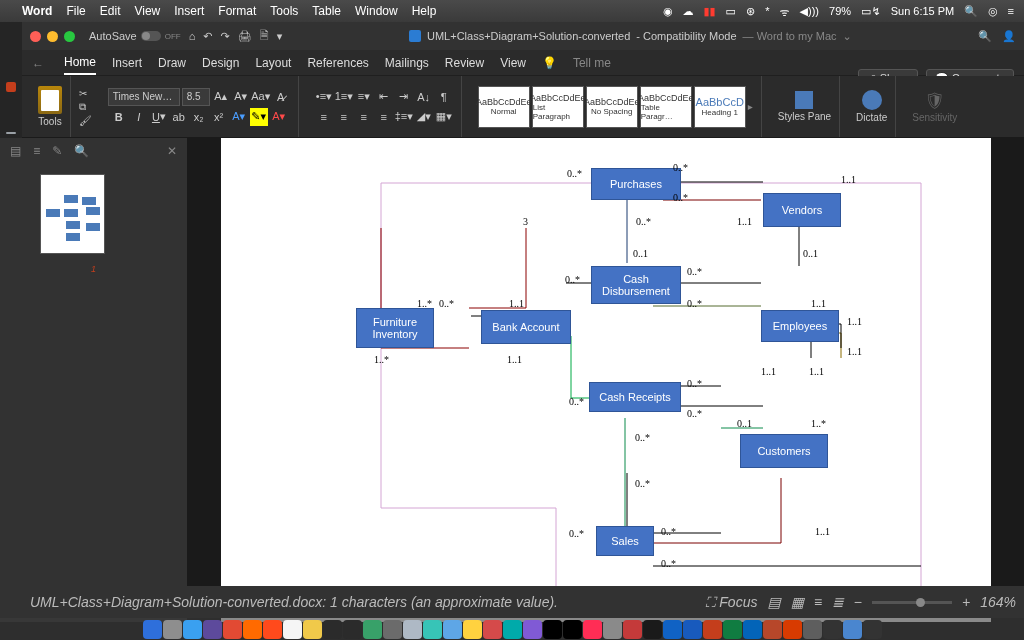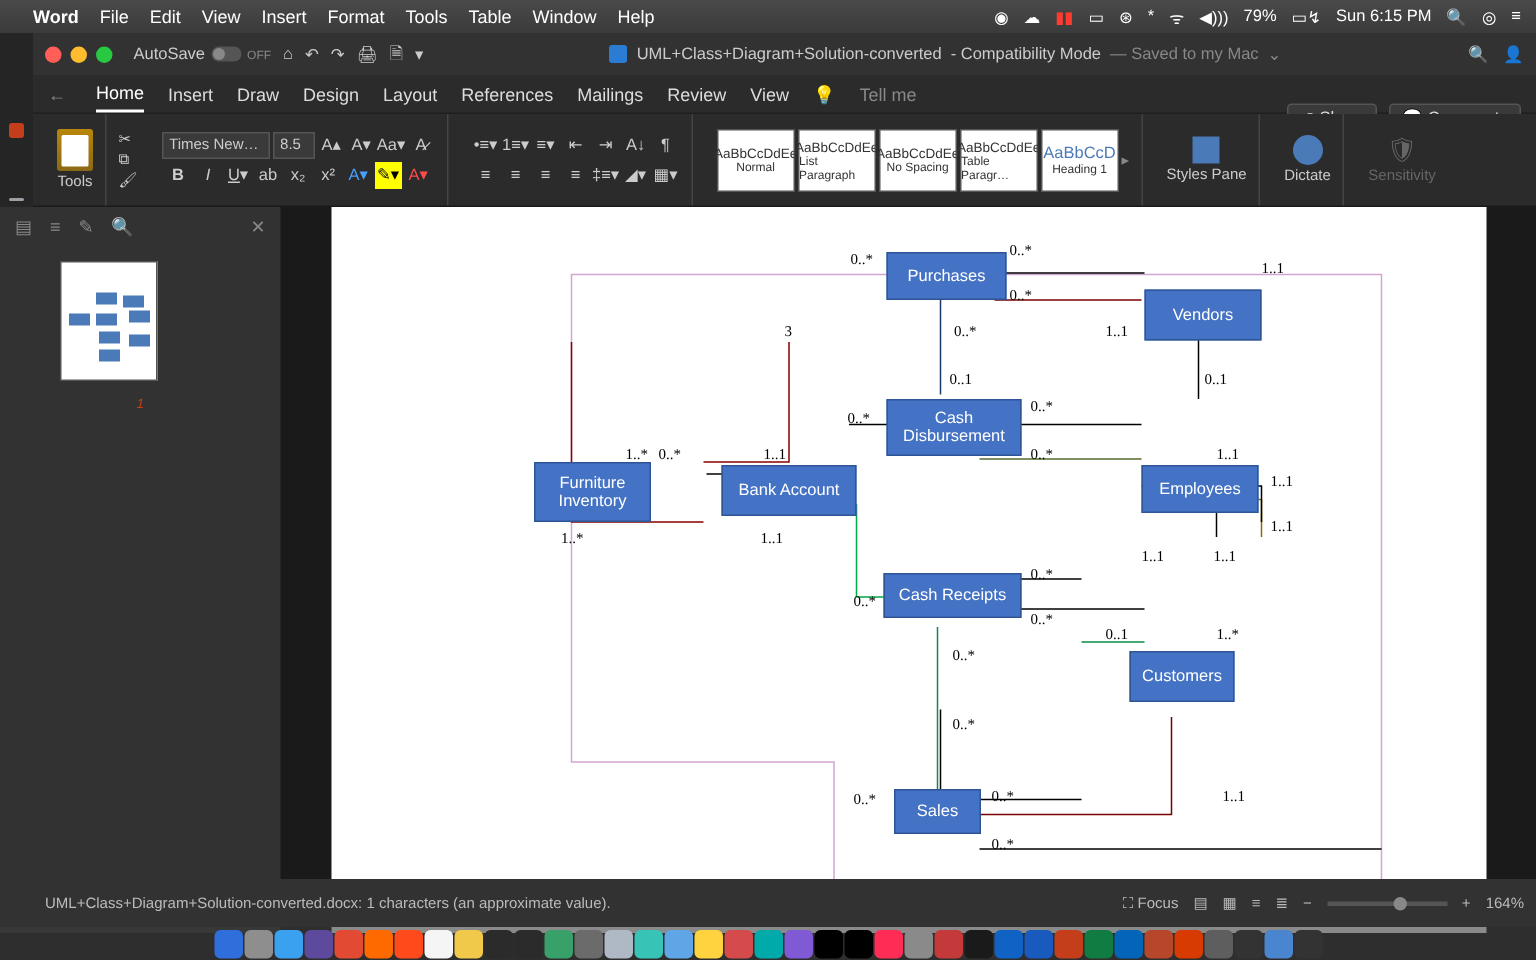--- a/index.html
+++ b/index.html
@@ -60,21 +60,21 @@
 
 .doc-area{position:absolute;left:188px;top:138px;right:0;bottom:18px;background:#1a1a1a;overflow:auto;}
 .page{margin:0 auto;width:770px;min-height:560px;background:#fff;position:relative;}
 
 
 .uml-box{position:absolute;background:#4472c4;color:#fff;font-size:11px;display:flex;align-items:center;justify-content:center;text-align:center;padding:4px;border:1px solid #2f5597;}
 .mult{position:absolute;font-size:10px;color:#000;font-family:serif;}
 svg.connectors{position:absolute;inset:0;width:100%;height:100%;}
 
 
-.statusbar{position:absolute;left:22px;right:0;bottom:22px;height:18px;background:#323232;color:#bbb;font-size:10px;display:flex;align-items:center;padding:16px 8px;}
+.statusbar{position:absolute;left:22px;right:0;bottom:22px;height:18px;background:#323232;color:#bbb;font-size:14px;display:flex;align-items:center;padding:16px 8px;font-style:italic;}
 .statusbar .sb-right{margin-left:auto;display:flex;align-items:center;gap:10px;}
 .zoom-slider{width:80px;height:3px;background:#555;position:relative;}
 .zoom-slider::after{content:"";position:absolute;left:55%;top:-3px;width:9px;height:9px;background:#888;border-radius:50%;}
 
 
 .dock{position:absolute;bottom:0;left:0;right:0;height:22px;background:rgba(60,60,60,.6);display:flex;align-items:center;justify-content:center;gap:1px;padding:0 4px;}
 .dock-item{width:19px;height:19px;border-radius:4px;flex-shrink:0;}
 
 
 .left-rail{position:absolute;left:0;top:22px;width:22px;bottom:22px;background:#252525;}
@@ -134,21 +134,21 @@
     <span>⌂</span>
     <span>↶</span>
     <span>↷</span>
     <span>🖨</span>
     <span>🗎</span>
     <span>▾</span>
     <div class="doc-title">
       <div class="title-icon"></div>
       <span>UML+Class+Diagram+Solution-converted</span>
       <span>- <span>Compatibility Mode</span></span>
-      <span class="saved">— Saved to my Mac</span>
+      <span class="saved">— Word to my Mac</span>
       <span style="color:#888">⌄</span>
     </div>
     <div class="titlebar-tools">
       <span>🔍</span>
       <span>👤</span>
     </div>
   </div>
 
   <div class="ribbon-tabs">
     <span class="back">←</span>
@@ -307,28 +307,28 @@
       <polyline points="430,405 560,405 560,340" fill="none" stroke="#7a0000"></polyline>
       <polyline points="432,428 700,428" fill="none" stroke="#000"></polyline>
       <line x1="590" y1="188" x2="590" y2="220" stroke="#000"></line>
       <polyline points="602,195 620,195 620,220" fill="none" stroke="#8a6d00"></polyline>
       <line x1="500" y1="290" x2="542" y2="290" stroke="#0a8a4a"></line>
       <polyline points="540,186 620,186 620,210" fill="none" stroke="#000"></polyline>
       <line x1="432" y1="395" x2="500" y2="395" stroke="#000"></line>
       <polyline points="406,335 406,360 406,388" fill="none" stroke="#000"></polyline>
     </svg>
 
-    <div class="uml-box" style="left:370px;top:30px;width:80px;height:32px">Purchases</div>
+    <div class="uml-box" style="left:370px;top:30px;width:90px;height:32px">Purchases</div>
     <div class="uml-box" style="left:542px;top:55px;width:78px;height:34px">Vendors</div>
     <div class="uml-box" style="left:370px;top:128px;width:90px;height:38px">Cash Disbursement</div>
     <div class="uml-box" style="left:135px;top:170px;width:78px;height:40px">Furniture Inventory</div>
     <div class="uml-box" style="left:260px;top:172px;width:90px;height:34px">Bank Account</div>
     <div class="uml-box" style="left:540px;top:172px;width:78px;height:32px">Employees</div>
     <div class="uml-box" style="left:368px;top:244px;width:92px;height:30px">Cash Receipts</div>
-    <div class="uml-box" style="left:532px;top:296px;width:70px;height:34px">Customers</div>
+    <div class="uml-box" style="left:519px;top:296px;width:88px;height:34px">Customers</div>
     <div class="uml-box" style="left:375px;top:388px;width:58px;height:30px">Sales</div>
 
     <span class="mult" style="left:346px;top:30px">0..*</span>
     <span class="mult" style="left:452px;top:24px">0..*</span>
     <span class="mult" style="left:452px;top:54px">0..*</span>
     <span class="mult" style="left:620px;top:36px">1..1</span>
     <span class="mult" style="left:516px;top:78px">1..1</span>
     <span class="mult" style="left:415px;top:78px">0..*</span>
     <span class="mult" style="left:302px;top:78px">3</span>
     <span class="mult" style="left:412px;top:110px">0..1</span>

